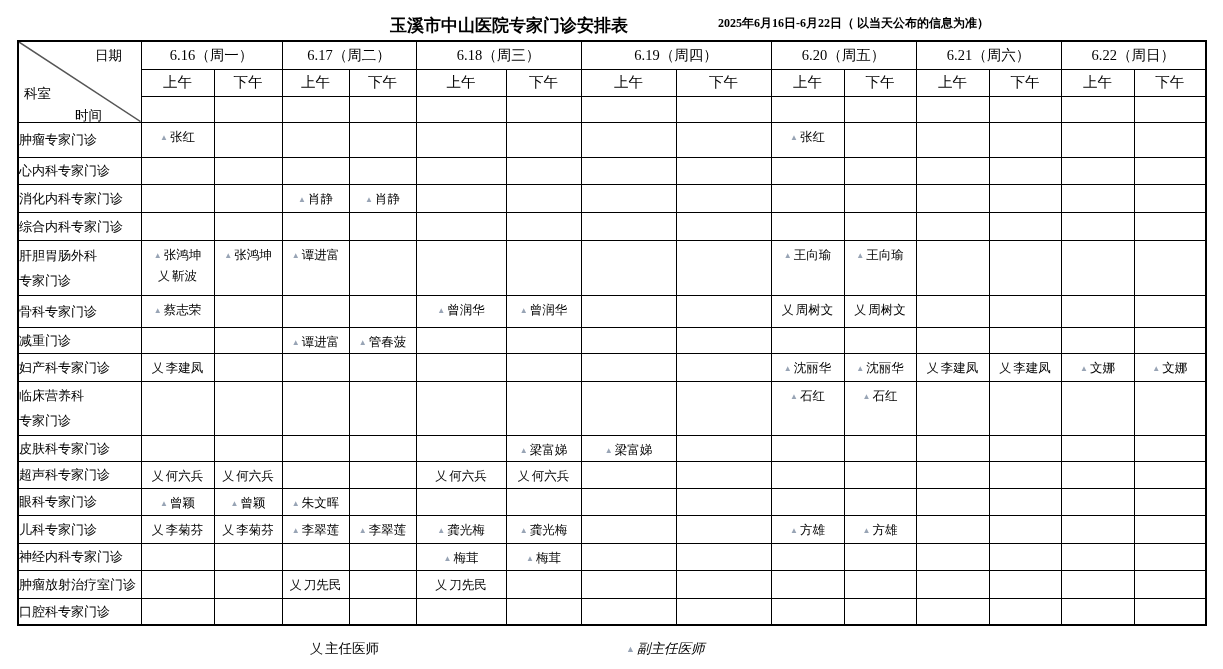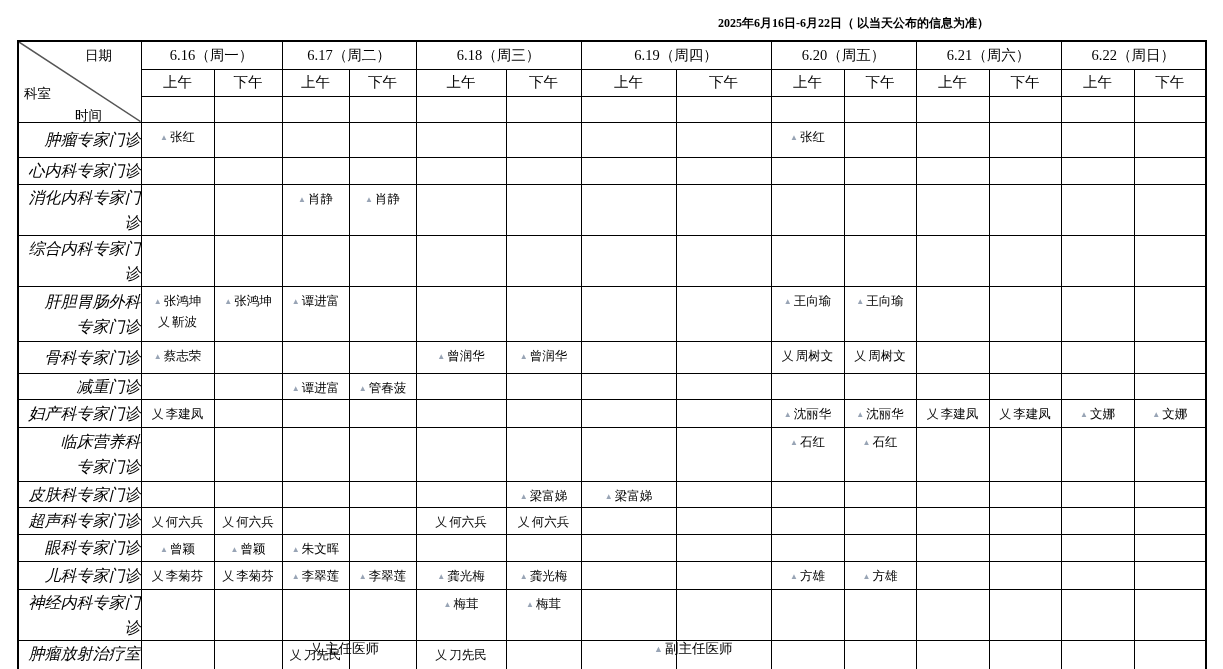--- a/index.html
+++ b/index.html
@@ -12,44 +12,45 @@
         table-layout:fixed;border:2px solid #000;}
   .sched th,.sched td{border:1px solid #000;padding:0;overflow:hidden;}
   .day-row{height:28px;}
   .time-row{height:27px;}
   .spacer-row td{height:25px;}
   thead th{font-size:14.5px;font-weight:normal;text-align:center;vertical-align:middle;}
 
   td.corner{position:relative;padding:0;}
   .corner svg{position:absolute;left:0;top:0;width:100%;height:100%;display:block;}
   .corner .lbl{position:absolute;font-size:13.5px;font-weight:normal;white-space:nowrap;}
-  .lbl-date{top:5px;left:66px;}
+  .lbl-date{top:5px;left:76px;}
   .lbl-time{top:33px;left:56px;margin-top:32px;}
   .lbl-dept{bottom:19px;left:5px;}
 
-  tbody th.dept{font-size:16px;font-weight:normal;text-align:right;vertical-align:middle;
-        white-space:pre-line;line-height:25px;font-style:italic;}
+  tbody th.dept{font-size:13px;font-weight:normal;text-align:left;vertical-align:middle;
+        white-space:pre-line;line-height:25px;}
   tbody td.cell{vertical-align:top;text-align:center;padding-top:4px;}
   .entry{line-height:20px;font-size:12.5px;white-space:nowrap;}
   .sym{display:inline-block;margin-right:2px;}
   .sym.chief{font-size:12px;color:#111;}
   .sym.assoc{font-size:8px;color:#98a4b5;vertical-align:1px;}
   .name{font-size:12.5px;}
 
   .legend-item{position:absolute;top:640px;font-size:13.5px;white-space:nowrap;}
   .legend-chief{left:310px;}
-  .legend-assoc{left:654px;}
+  .legend-assoc{left:626px;font-style:italic;}
   .legend-item .sym.chief{font-size:13px;}
   .legend-item .sym.assoc{font-size:9px;}
 </style>
 </head>
 <body>
 
 <div class="page">
 
+  <div class="title">玉溪市中山医院专家门诊安排表</div>
   <div class="daterange">2025年6月16日-6月22日（ 以当天公布的信息为准）</div>
 
   <table class="sched">
     <colgroup>
       <col style="width:123px">
         <col style="width:73px">
         <col style="width:68px">
       <col style="width:67px">
         <col style="width:67px">
         <col style="width:90px">

